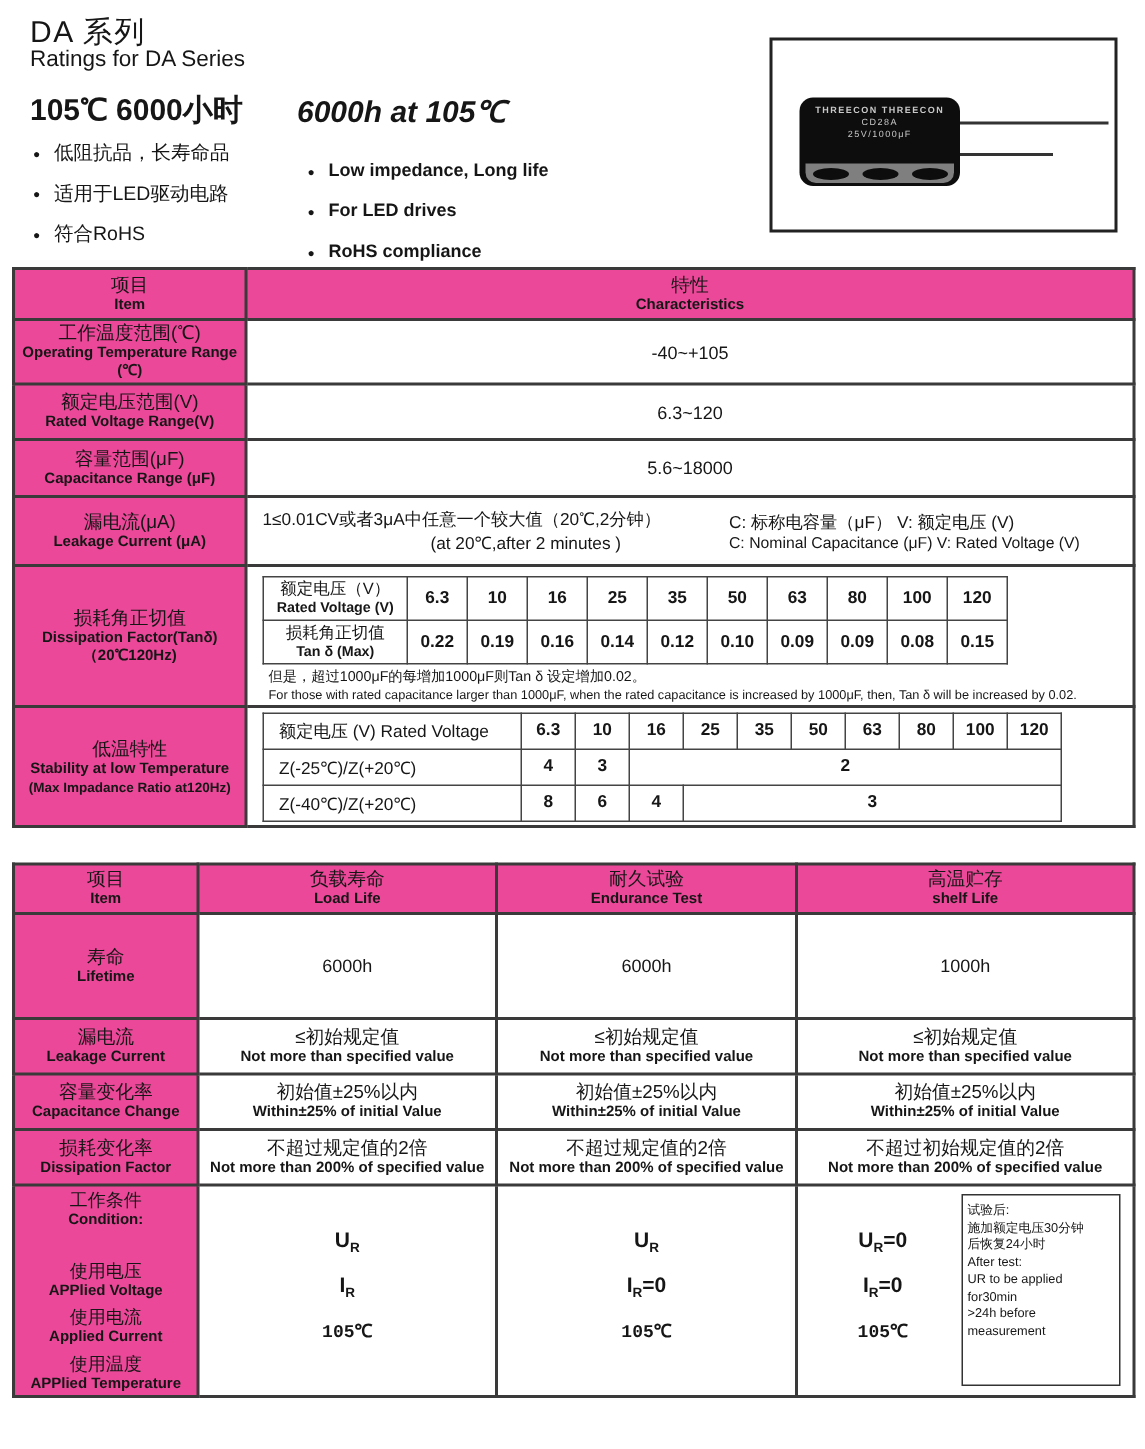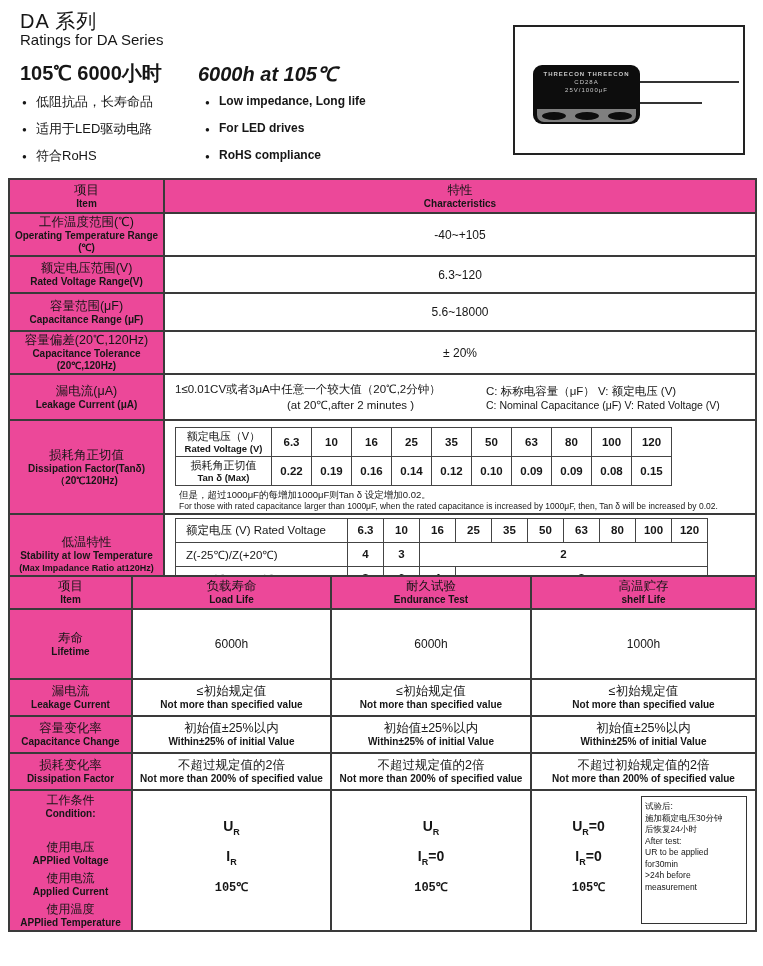--- a/index.html
+++ b/index.html
@@ -14,21 +14,21 @@
 
   
   .title-zh { position:absolute; left:20px; top:8px;  font-size:20px; letter-spacing:1px; }
   .title-en { position:absolute; left:20px; top:31px; font-size:15px; }
   .spec-zh  { position:absolute; left:20px;  top:60px; font-size:20px; font-weight:bold; }
   .spec-en  { position:absolute; left:198px; top:60px; font-size:20px; font-weight:bold;font-style:italic; }
   .feat { position:absolute; margin:0; padding:0; list-style:none; }
   .feat li { position:relative; padding-left:14px; }
   .feat li::before { content:"●"; position:absolute; left:0; top:1px; font-size:8px; }
   .feat-zh { left:22px;  top:88px; font-size:13px; line-height:27px; }
-  .feat-en { left:205px; top:88px; font-size:12px; font-weight:bold; line-height:27px; }
+  .feat-en { left:205px; top:100px; font-size:12px; font-weight:bold; line-height:27px; }
 
   
   .cap-box { position:absolute; left:513px; top:25px; width:232px; height:130px; border:2px solid #222; background:#fff; }
   .cap-body { position:absolute; left:18px; top:38px; width:107px; height:59px; background:#0d0d0d; border-radius:9px; overflow:hidden; }
   .cap-line { color:#c8c8c8; font-size:6px; line-height:8px; text-align:center; white-space:nowrap; letter-spacing:1px; }
   .cap-line.brand { margin-top:5px; font-weight:bold; }
   .cap-band { position:absolute; left:4px; right:4px; bottom:2px; height:13px; background:#7f7f7f; border-radius:0 0 7px 7px; display:flex; justify-content:space-around; align-items:center; }
   .cap-dot { width:24px; height:8px; background:#0d0d0d; border-radius:50%; }
   .lead { position:absolute; height:2px; background:#333; }
   .lead-1 { left:125px; top:54px; width:99px; }
@@ -142,27 +142,20 @@
         <span class="en">Rated Voltage Range(V)</span>
       </td>
       <td class="val">6.3~120</td>
     </tr>
     <tr style="height:38px">
       <td class="lav">
         <span class="zh">容量范围(μF)</span>
         <span class="en">Capacitance Range (μF)</span>
       </td>
       <td class="val">5.6~18000</td>
-    </tr>
-    <tr style="height:30px">
-      <td class="lav">
-        <span class="zh">容量偏差(20℃,120Hz)</span>
-        <span class="en">Capacitance Tolerance (20℃,120Hz)</span>
-      </td>
-      <td class="val">± 20%</td>
     </tr>
     <tr style="height:46px">
       <td class="lav">
         <span class="zh">漏电流(μA)</span>
         <span class="en">Leakage Current  (μA)</span>
       </td>
       <td>
         <div class="leak-wrap">
           <div class="leak-left">
             <span>1≤0.01CV或者3μA中任意一个较大值（20℃,2分钟）</span>

